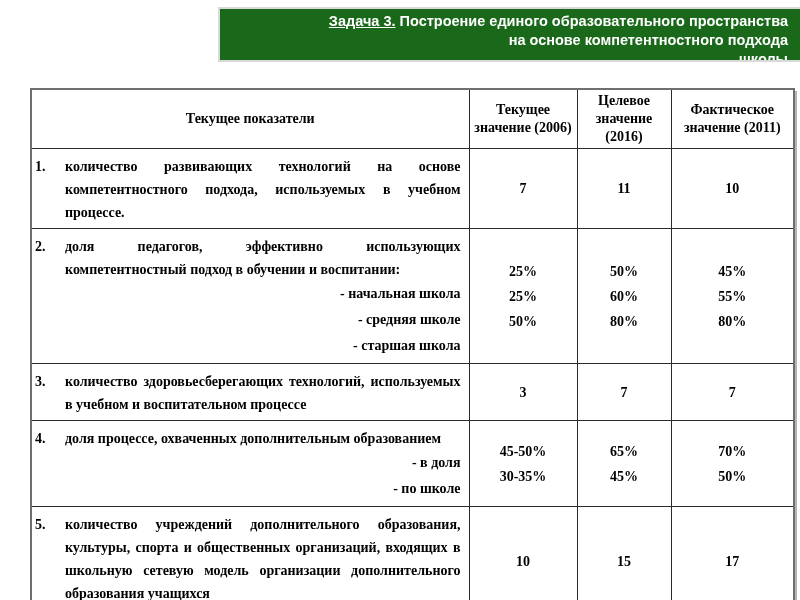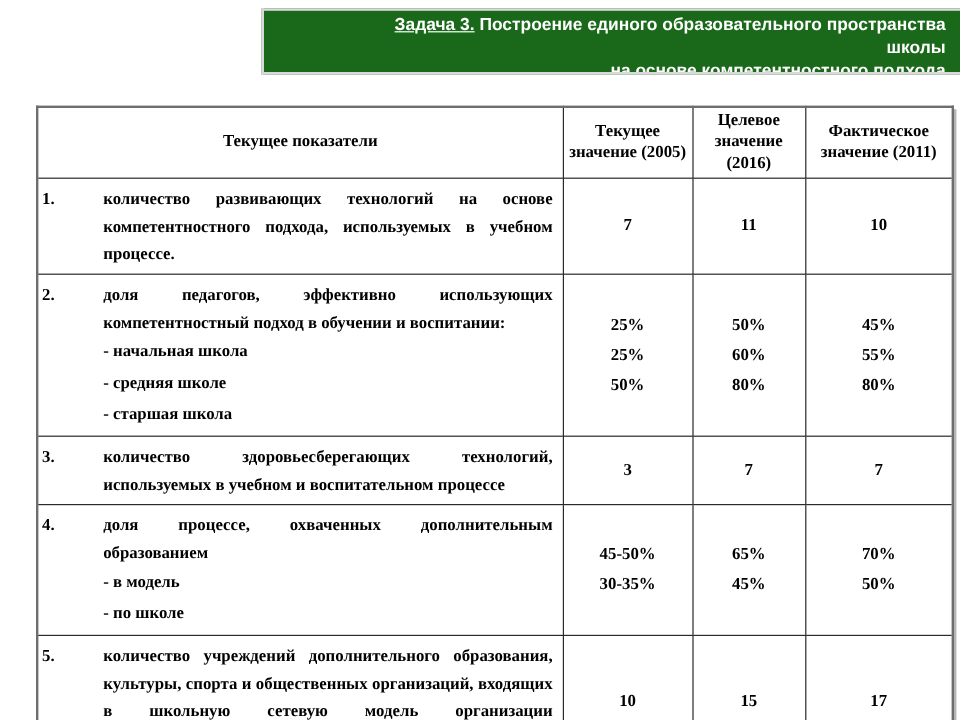--- a/index.html
+++ b/index.html
@@ -20,49 +20,49 @@
              border-collapse:collapse;table-layout:fixed;
              font-family:"Liberation Serif","DejaVu Serif",serif;
              font-weight:bold;color:#000;
              border:2px solid #6e6e6e;box-shadow:2px 3px 0 #b5b5b5;}
   .ind-table th,.ind-table td{border:1px solid #2a2a2a;box-sizing:border-box;padding:0;}
   .ind-table th{font-size:14px;line-height:18px;text-align:center;vertical-align:middle;
                 font-weight:bold;padding:2px 3px;}
   td.c-ind{vertical-align:top;}
   td.c-ind .cellwrap{position:relative;padding:6px 8px 4px 2px;}
   .row-num{position:absolute;left:3px;top:6px;width:36px;font-size:14px;line-height:23px;}
-  .ind-text{margin-left:52px;}
+  .ind-text{margin-left:31px;}
   .ind-main{font-size:14px;line-height:23px;text-align:justify;}
-  .sub-item{font-size:14px;line-height:26px;text-align:left;}
+  .sub-item{font-size:14px;line-height:26px;text-align:right;}
   td.c-val{vertical-align:middle;text-align:center;font-size:14px;line-height:25px;padding:2px;}
 </style>
 </head>
 <body>
 
 <div class="slide">
 
   <div class="banner">
     <div>
       <span class="t-task">Задача 3.</span><span> Построение единого образовательного пространства</span>
     </div>
+    <div>на основе компетентностного подхода</div>
     <div>школы</div>
-    <div>на основе компетентностного подхода</div>
   </div>
 
   <table class="ind-table">
     <colgroup>
       <col style="width:438px">
       <col style="width:108px">
       <col style="width:94px">
       <col style="width:123px">
     </colgroup>
     <thead>
       <tr style="height:59px;">
         <th>Текущее показатели</th>
-        <th>Текущее значение (2005)</th>
+        <th>Текущее значение (2006)</th>
         <th>Целевое значение (2016)</th>
         <th>Фактическое значение (2011)</th>
       </tr>
     </thead>
     <tbody>
         <tr style="height: 71px;">
           <td class="c-ind">
             <div class="cellwrap">
               <div class="row-num">1.</div>
               <div class="ind-text">
@@ -102,21 +102,21 @@
           <td class="c-val">3</td>
           <td class="c-val">7</td>
           <td class="c-val">7</td>
         </tr>
         <tr style="height: 83px;">
           <td class="c-ind">
             <div class="cellwrap">
               <div class="row-num">4.</div>
               <div class="ind-text">
                 <div class="ind-main">доля процессе, охваченных дополнительным образованием</div>
-                <div class="sub-item">- в модель</div>
+                <div class="sub-item">- в доля</div>
                 <div class="sub-item">- по школе</div>
               </div>
             </div>
           </td>
           <td class="c-val">45-50%<br>30-35%</td>
           <td class="c-val">65%<br>45%</td>
           <td class="c-val">70%<br>50%</td>
         </tr>
         <tr style="height: 111px;">
           <td class="c-ind">

